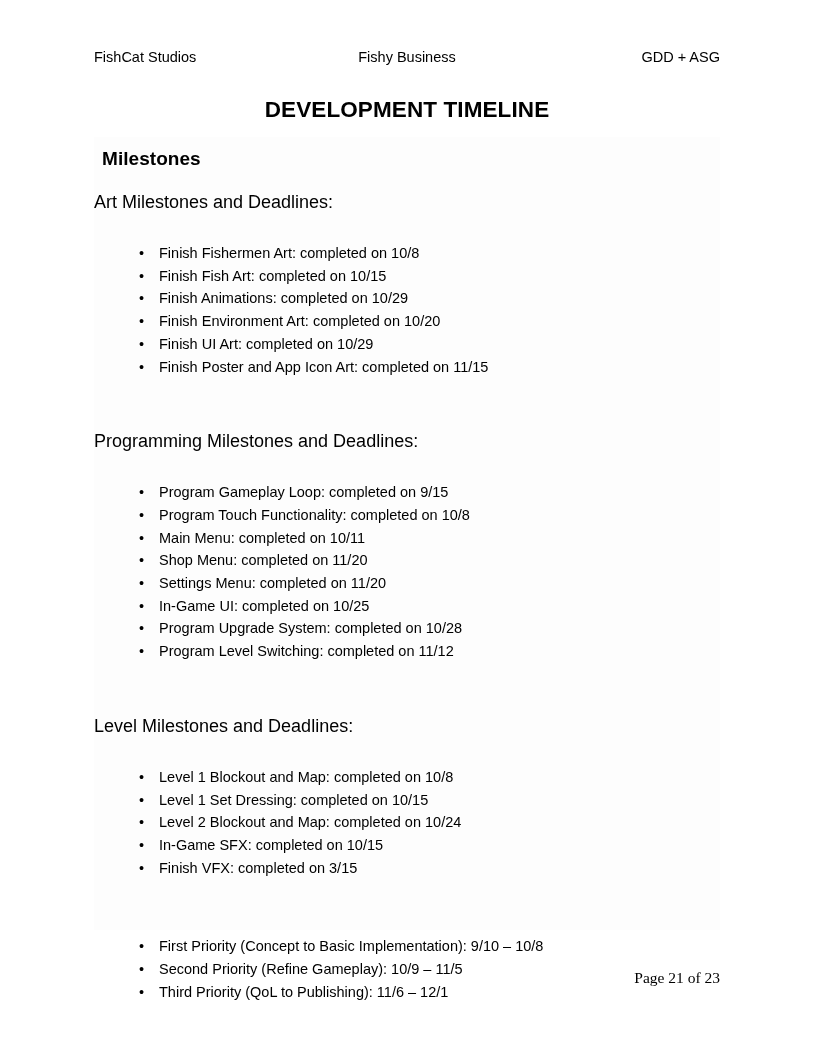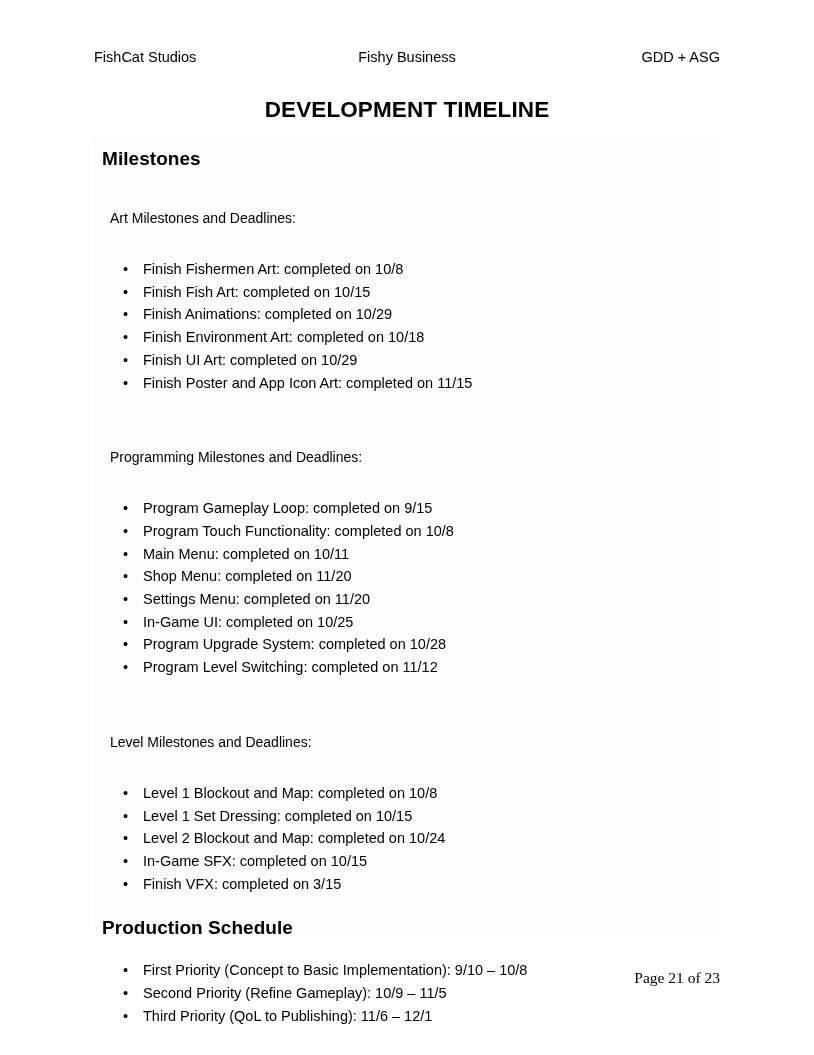--- a/index.html
+++ b/index.html
@@ -94,27 +94,27 @@
 
   h2.section-heading {
     margin: 8px;
     font-size: 19px;
     font-weight: bold;
     line-height: 24px;
     letter-spacing: 0.05px;
   }
 
   p.intro-line {
+    margin: 0;
+    font-size: 18px;
+    line-height: 22px;
+  }
+
+  ul.bullet-list {
     margin: 16px;
-    font-size: 14px;
-    line-height: 22px;
-  }
-
-  ul.bullet-list {
-    margin: 0;
     padding: 0;
     list-style: none;
   }
   ul.bullet-list > li {
     position: relative;
     margin: 0;
     padding-left: 49px;
     font-size: 14.5px;
     line-height: 22.7px;
     white-space: nowrap;
@@ -170,21 +170,21 @@
     <div class="gap-heading-to-intro"></div>
 
     <p class="intro-line">Art Milestones and Deadlines:</p>
 
     <div class="gap-intro-to-list"></div>
 
     <ul class="bullet-list">
       <li>Finish Fishermen Art: completed on 10/8</li>
       <li>Finish Fish Art: completed on 10/15</li>
       <li>Finish Animations: completed on 10/29</li>
-      <li>Finish Environment Art: completed on 10/18</li>
+      <li>Finish Environment Art: completed on 10/20</li>
       <li>Finish UI Art: completed on 10/29</li>
       <li>Finish Poster and App Icon Art: completed on 11/15</li>
     </ul>
 
     <div class="gap-list-to-intro"></div>
 
     <p class="intro-line">Programming Milestones and Deadlines:</p>
 
     <div class="gap-intro-to-list"></div>
 
@@ -208,21 +208,20 @@
     <ul class="bullet-list">
       <li>Level 1 Blockout and Map: completed on 10/8</li>
       <li>Level 1 Set Dressing: completed on 10/15</li>
       <li>Level 2 Blockout and Map: completed on 10/24</li>
       <li>In-Game SFX: completed on 10/15</li>
       <li>Finish VFX: completed on 3/15</li>
     </ul>
 
     <div class="gap-list-to-heading"></div>
 
-    <h2 class="section-heading">Production Schedule</h2>
 
     <div class="gap-heading-to-list"></div>
 
     <ul class="bullet-list">
       <li>First Priority (Concept to Basic Implementation): 9/10 – 10/8</li>
       <li>Second Priority (Refine Gameplay): 10/9 – 11/5</li>
       <li>Third Priority (QoL to Publishing): 11/6 – 12/1</li>
     </ul>
 
   </div>

